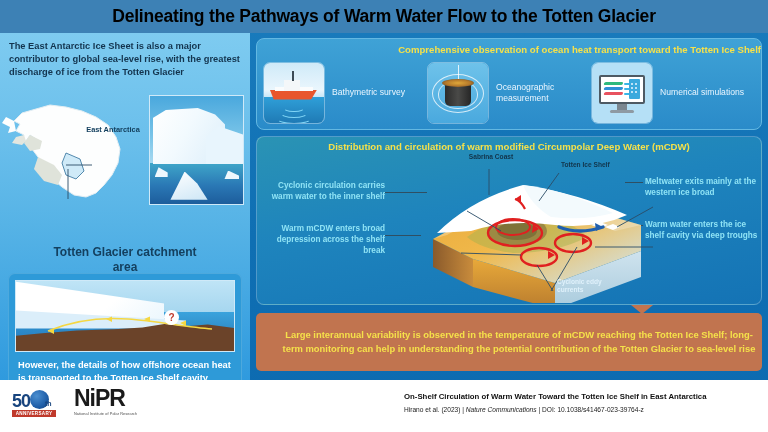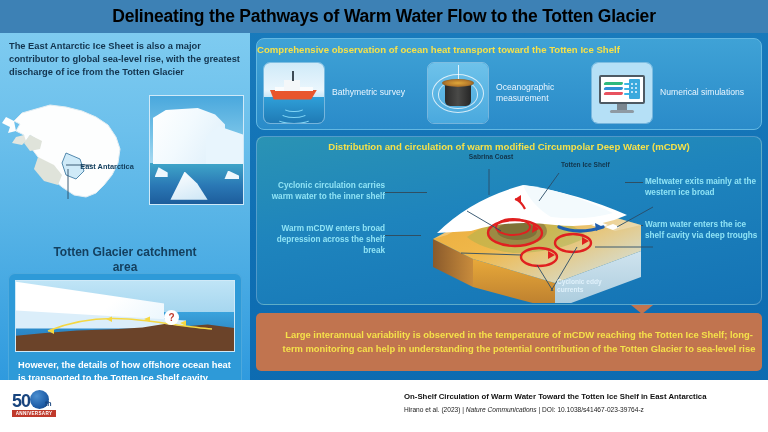--- a/index.html
+++ b/index.html
@@ -43,21 +43,21 @@
   }
 
   
   .mapwrap {
     position: absolute; left: 0px; top: 58px; width: 150px; height: 122px;
   }
   .maplabel {
     position: absolute; color:#14405f; font-size: 7.4px; font-weight: bold;
     text-align: center; line-height: 1.25;
   }
-  #lbl-east { left: 78px; top: 34px; width: 58px; margin-top: 37px; }
+  #lbl-east { left: 84px; top: 34px; width: 58px; }
   #lbl-catch {
     left: 50px; top: 212px; width: 150px; font-size: 12px; color:#14405f;
     font-weight: bold; text-align:center;
   }
 
   
   .photobox {
     position: absolute; left: 149px; top: 62px; width: 95px; height: 110px;
     border: 1.5px solid #cfe9f8; overflow: hidden; background:#2d7fb8;
   }
@@ -115,21 +115,21 @@
   .rightcol { position:absolute; left:250px; top:33px; width:518px; height:347px; }
 
   .panel1 {
     position:absolute; left: 6px; top: 5px; width: 506px; height: 92px;
     border-radius: 8px;
     background: linear-gradient(180deg,#3fa2d6 0%, #2a8bc9 100%);
     border: 1px solid #63b8e2;
   }
   .p-head {
     position:absolute; left:0; top: 5px; width:100%;
-    text-align:left; color:#f5e14a; font-size:9.6px; font-weight:bold;
+    text-align:right; color:#f5e14a; font-size:9.6px; font-weight:bold;
   }
   .obs-row {
     position:absolute; left:6px; top:22px; width:494px; height:64px;
     display:flex; align-items:center;
   }
   .obs-item { display:flex; align-items:center; width: 164px; }
   .obs-box {
     width: 62px; height: 62px; border-radius: 7px; overflow:hidden;
     flex: 0 0 62px; position:relative; border:1px solid rgba(255,255,255,.35);
   }
@@ -440,20 +440,24 @@
     </div>
   </div>
 
   <div class="footer">
     <div class="logo50">
       <div class="l50-num">50</div>
       <div class="l50-globe"></div>
       <div class="l50-th">th</div>
       <div class="l50-ann">ANNIVERSARY</div>
     </div>
+    <div class="nipr">
+      <div class="nipr-main">NiPR</div>
+      <div class="nipr-sub">National Institute of Polar Research</div>
+    </div>
     <div class="cite">
       <div class="cite-title">On-Shelf Circulation of Warm Water Toward the Totten Ice Shelf in East Antarctica</div>
       <div class="cite-sub">
         <span>Hirano et al. (2023)</span>
         <span>|</span>
         <i>Nature Communications</i>
         <span>|</span>
         <span>DOI: 10.1038/s41467-023-39764-z</span>
       </div>
     </div>

